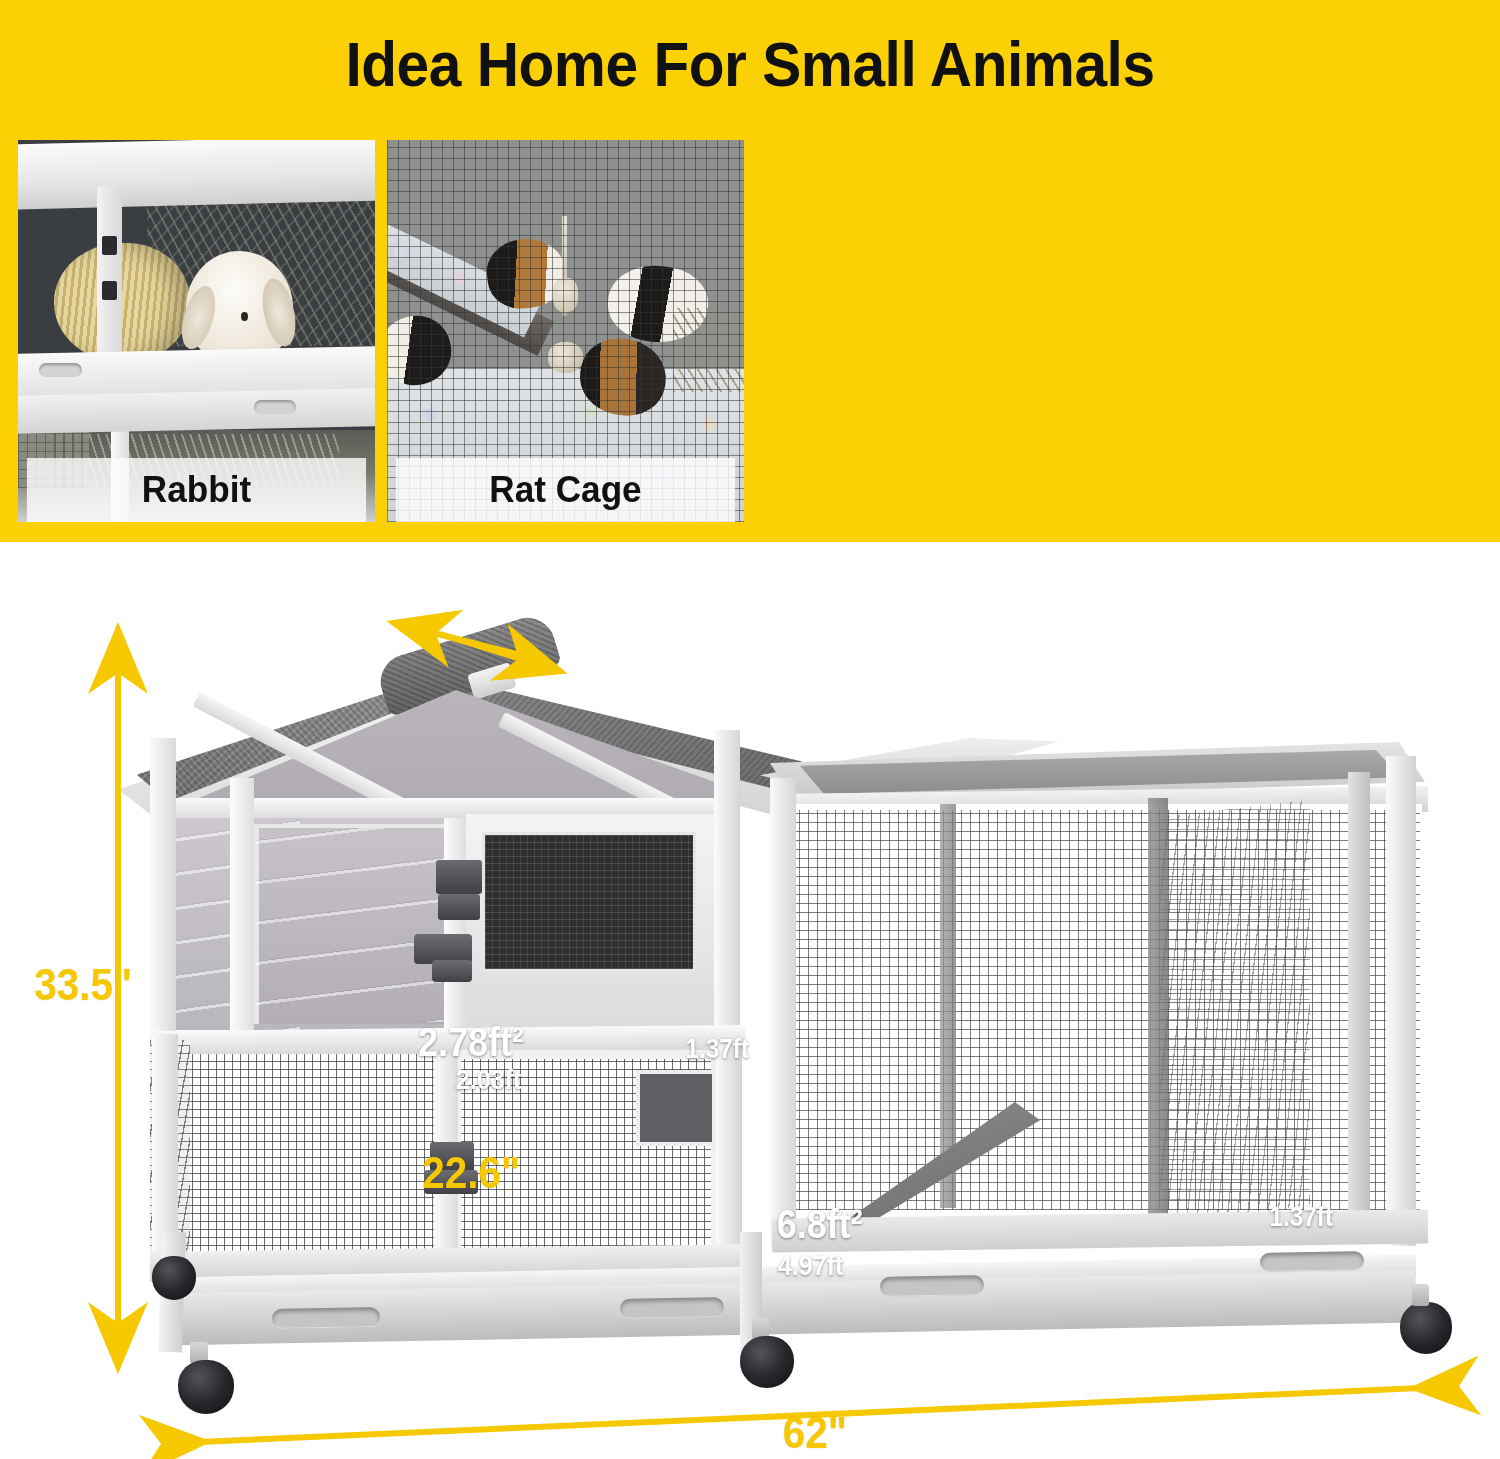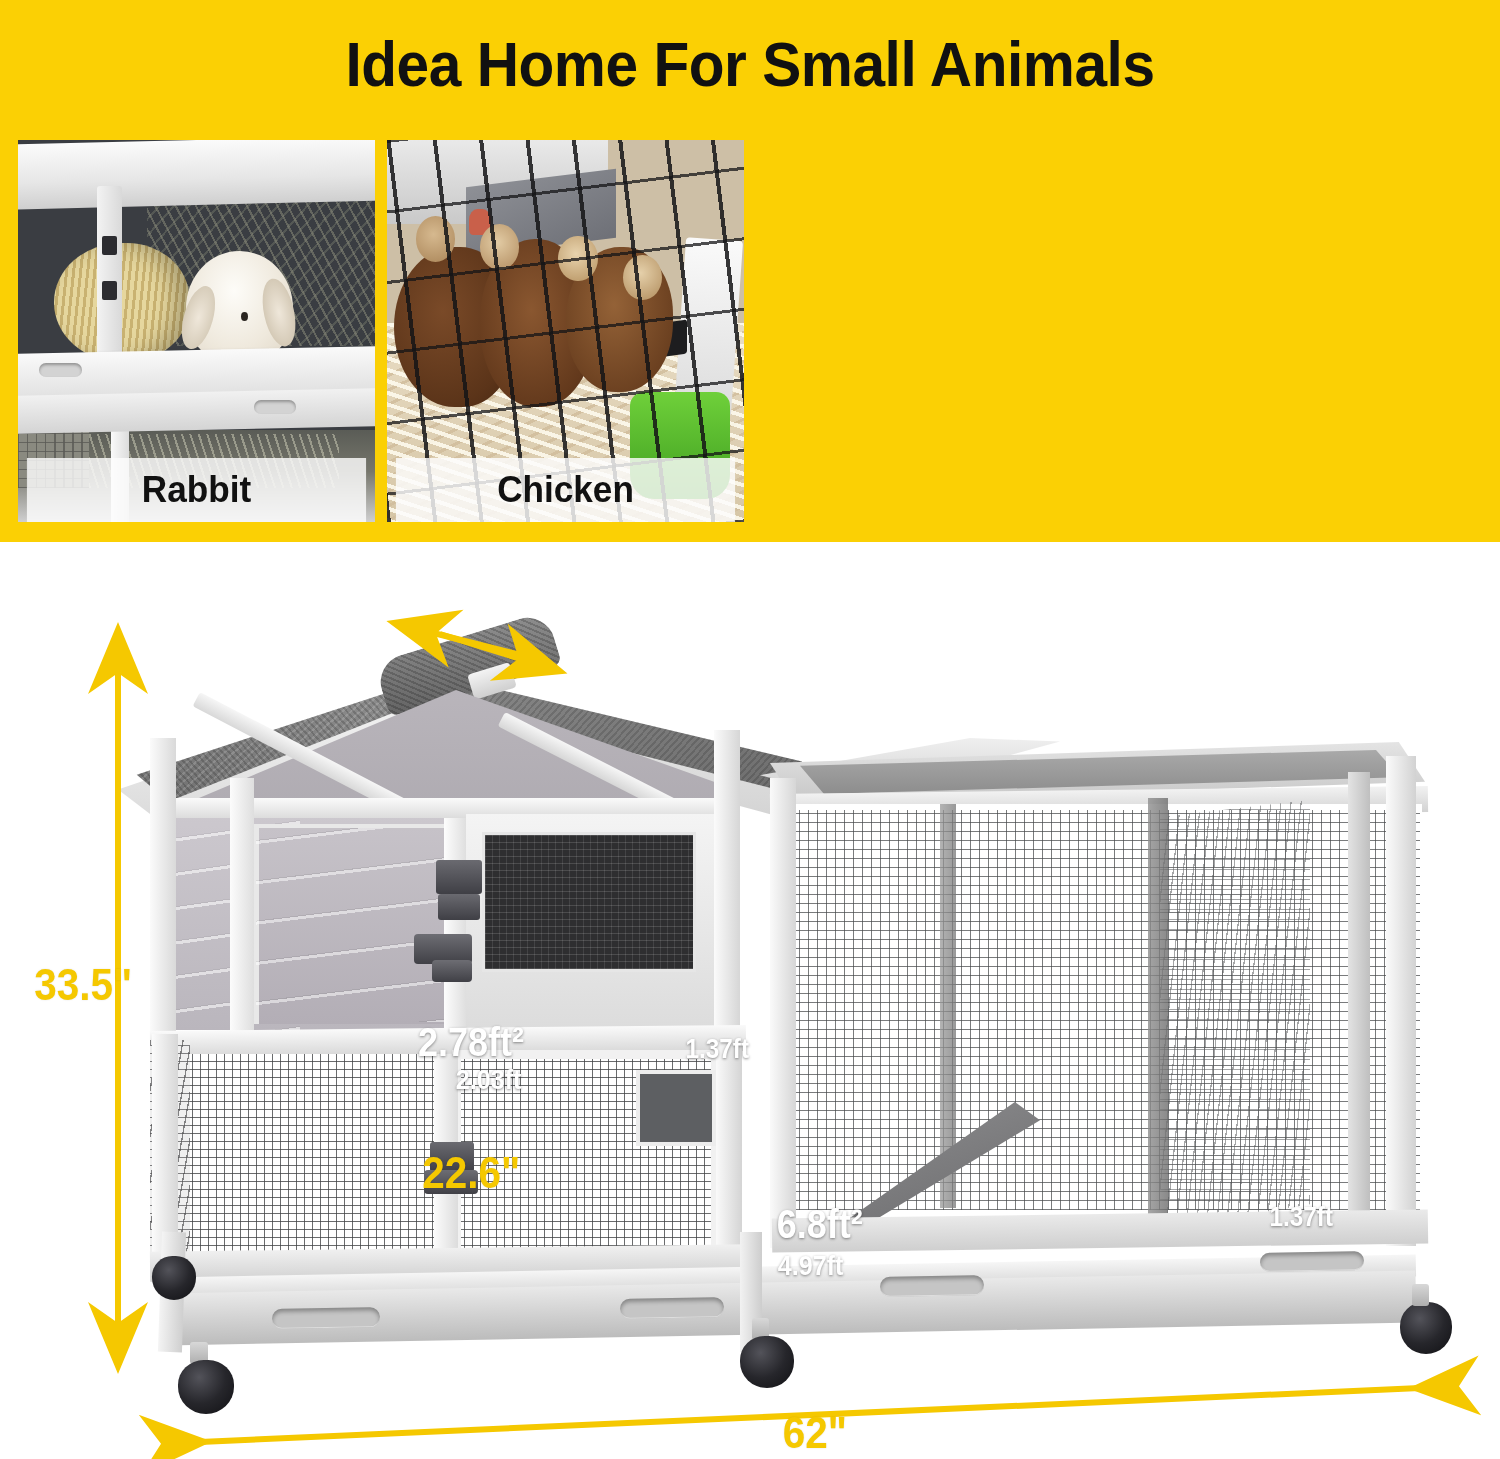--- a/index.html
+++ b/index.html
@@ -485,42 +485,39 @@
           <div class="rb-meshpatch"></div>
           <div class="rb-vpost"></div>
           <div class="rb-rail"></div>
           <div class="rb-handle" style="left:6%; top:58.5%;"></div>
           <div class="rb-rail2"></div>
           <div class="rb-handle" style="left:66%; top:68%;"></div>
         </div>
         <div class="thumb-label">Rabbit</div>
       </div>
 
-
       <div class="thumb">
         <div class="thumb-photo">
-          <div class="ck-bg"></div>
-          <div class="ck-wallcabinet"></div>
-          <div class="ck-tray"></div>
-          <div class="ck-shavings"></div>
-          <div class="ck-white"></div>
-          <div class="ck-feeder"></div>
-          <div class="ck-black"></div>
-          <div class="ck-hen1"></div>
-          <div class="ck-hen2"></div>
-          <div class="ck-hen3"></div>
-          <div class="ck-head1"></div>
-          <div class="ck-comb"></div>
-          <div class="ck-head2"></div>
-          <div class="ck-head3"></div>
-          <div class="ck-head4"></div>
-          <div class="bars-overlay"></div>
+          <div class="rc-bg"></div>
+          <div class="rc-bed"></div>
+          <div class="rc-ramp"></div>
+          <div class="rc-ramp-bed"></div>
+          <div class="rc-pig4"></div>
+          <div class="rc-pig1"></div>
+          <div class="rc-pig2"></div>
+          <div class="rc-pig3"></div>
+          <div class="rc-hay"></div>
+          <div class="rc-toy-rod"></div>
+          <div class="rc-toy-b1"></div>
+          <div class="rc-toy-b2"></div>
+          <div class="mesh-overlay"></div>
         </div>
-        <div class="thumb-label">Chicken</div>
+        <div class="thumb-label">Rat Cage</div>
       </div>
+
 
 
     </div>
   </div>
 
   <div class="diagram">
 
     <div class="hz roof-left"></div>
     <div class="hz roof-left-shingle"></div>
     <div class="hz roof-right"></div>

